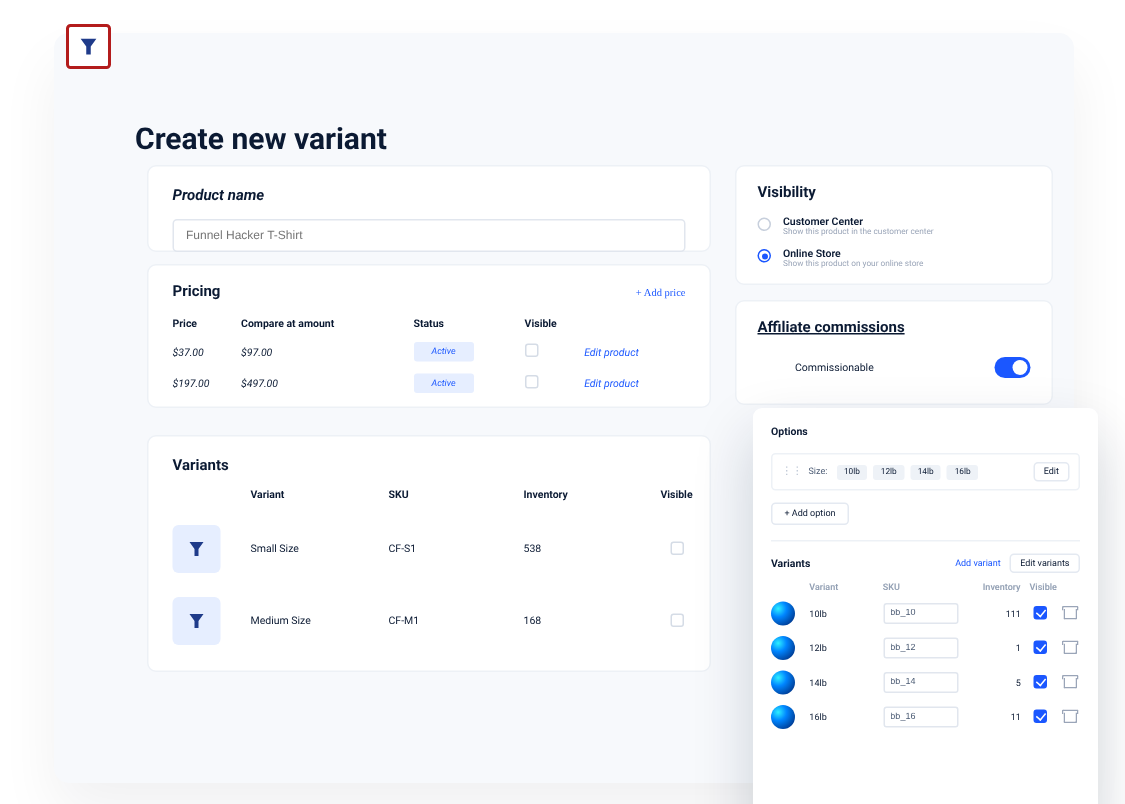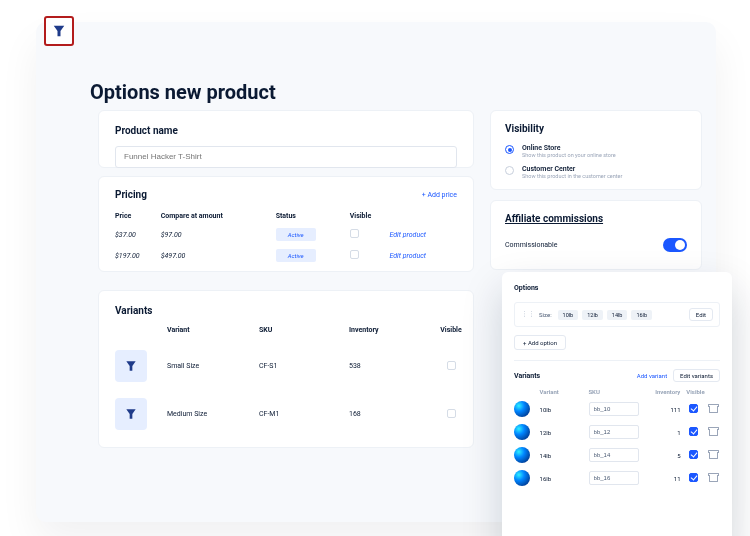--- a/index.html
+++ b/index.html
@@ -33,36 +33,36 @@
   h1.page-title {
     position: absolute; left: 90px; top: 80px;
     font-size: 20px; font-weight: 700; color: #0b1a33;
   }
 
   
   .card { background:#fff; border-radius:6px; padding:14px 16px; border:1px solid #edf1f6; }
   .card-productname {
     position:absolute; left:98px; top:110px; width:376px; height:58px;
   }
-  .card-productname .label { font-size:10px; font-weight:700; color:#0b1a33; margin-bottom:8px; }
+  .card-productname .label { font-size:10px; font-weight:700; color:#0b1a33; margin-bottom:8px;font-style:italic; }
   .card-productname input {
     width:100%; height:22px; border:1px solid #e1e6ee; border-radius:3px;
     font-size:8px; color:#9aa5b8; padding:0 8px; background:#fff;
   }
 
   
   .card-pricing {
     position:absolute; left:98px; top:176px; width:376px; height:96px;
     padding:12px 16px;
   }
   .card-pricing .header {
     display:flex; justify-content:space-between; align-items:center; margin-bottom:8px;
   }
   .card-pricing .title { font-size:10px; font-weight:700; color:#0b1a33; }
-  .card-pricing .add-price { font-size:7px; color:#1b57ff; cursor:pointer; }
+  .card-pricing .add-price { font-size:7px; color:#1b57ff; cursor:pointer;font-family:Liberation Serif, serif; }
   .price-table { width:100%; border-collapse:collapse; font-size:7px; }
   .price-table th {
     text-align:left; font-weight:700; color:#0b1a33; padding:4px 0; font-size:7px;
   }
   .price-table td { padding:4px 0; color:#0b1a33; vertical-align:middle;font-style:italic; }
   .badge-active {
     display:inline-block; background:#e6eeff; color:#1b57ff;
     font-size:6px; padding:3px 12px; border-radius:2px;
   }
   .cbx {
@@ -107,21 +107,21 @@
   .vis-row .txt .lbl { font-size:7px; font-weight:600; color:#0b1a33; }
   .vis-row .txt .desc { font-size:5.5px; color:#9aa5b8; line-height:1.3; }
 
   
   .card-affiliate {
     position:absolute; left:490px; top:200px; width:212px; height:70px;
     padding:12px 14px;
   }
   .card-affiliate .title { font-size:10px; font-weight:700; color:#0b1a33; margin-bottom:14px;text-decoration:underline; }
   .aff-row { display:flex; justify-content:space-between; align-items:center; }
-  .aff-row .lbl { font-size:7px; color:#0b1a33; }
+  .aff-row .lbl { font-size:7px; color:#0b1a33;margin-left:25px; }
   .switch {
     width:24px; height:14px; background:#1b57ff; border-radius:10px; position:relative;
   }
   .switch::after { content:""; position:absolute; top:2px; right:2px; width:10px; height:10px; background:#fff; border-radius:50%; }
 
   
   .float-panel {
     position:absolute; left:502px; top:272px;
     width:230px; height:304px;
     background:#fff; border-radius:6px;
@@ -179,21 +179,21 @@
 
 <div class="main-panel"></div>
 
 <div class="logo">
   <svg viewBox="0 0 24 24">
     <rect x="3" y="3" width="18" height="18" fill="#fff"></rect>
     <path d="M5 5 L19 5 L14 12 L14 19 L10 19 L10 12 Z" fill="#1f3b8a"></path>
   </svg>
 </div>
 
-<h1 class="page-title">Options new product</h1>
+<h1 class="page-title">Create new variant</h1>
 
 <div class="card card-productname">
   <div class="label">Product name</div>
   <input type="text" placeholder="Funnel Hacker T-Shirt" style="">
 </div>
 
 <div class="card card-pricing">
   <div class="header">
     <div class="title">Pricing</div>
     <div class="add-price">+ Add price</div>
@@ -260,31 +260,31 @@
     <div class="c-var">Medium Size</div>
     <div class="c-sku">CF-M1</div>
     <div class="c-inv">168</div>
     <div class="c-vis"><span class="cbx"></span></div>
   </div>
 </div>
 
 <div class="card card-visibility">
   <div class="title">Visibility</div>
   <div class="vis-row">
+    <div class="radio"></div>
+    <div class="txt">
+      <div class="lbl">Customer Center</div>
+      <div class="desc">Show this product in the customer center</div>
+    </div>
+  </div>
+  <div class="vis-row">
     <div class="radio sel"></div>
     <div class="txt">
       <div class="lbl">Online Store</div>
       <div class="desc">Show this product on your online store</div>
-    </div>
-  </div>
-  <div class="vis-row">
-    <div class="radio"></div>
-    <div class="txt">
-      <div class="lbl">Customer Center</div>
-      <div class="desc">Show this product in the customer center</div>
     </div>
   </div>
 </div>
 
 <div class="card card-affiliate">
   <div class="title">Affiliate commissions</div>
   <div class="aff-row">
     <div class="lbl">Commissionable</div>
     <div class="switch"></div>
   </div>

